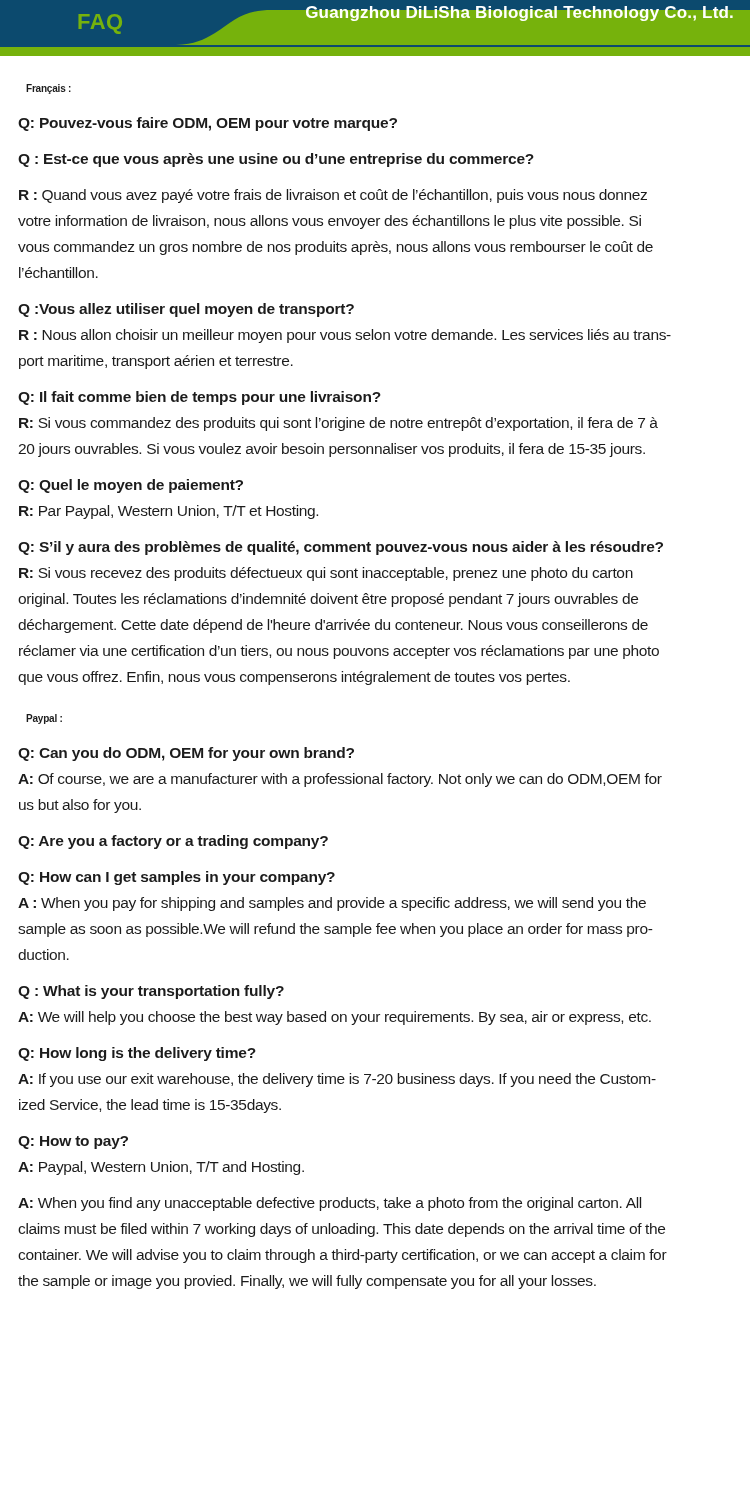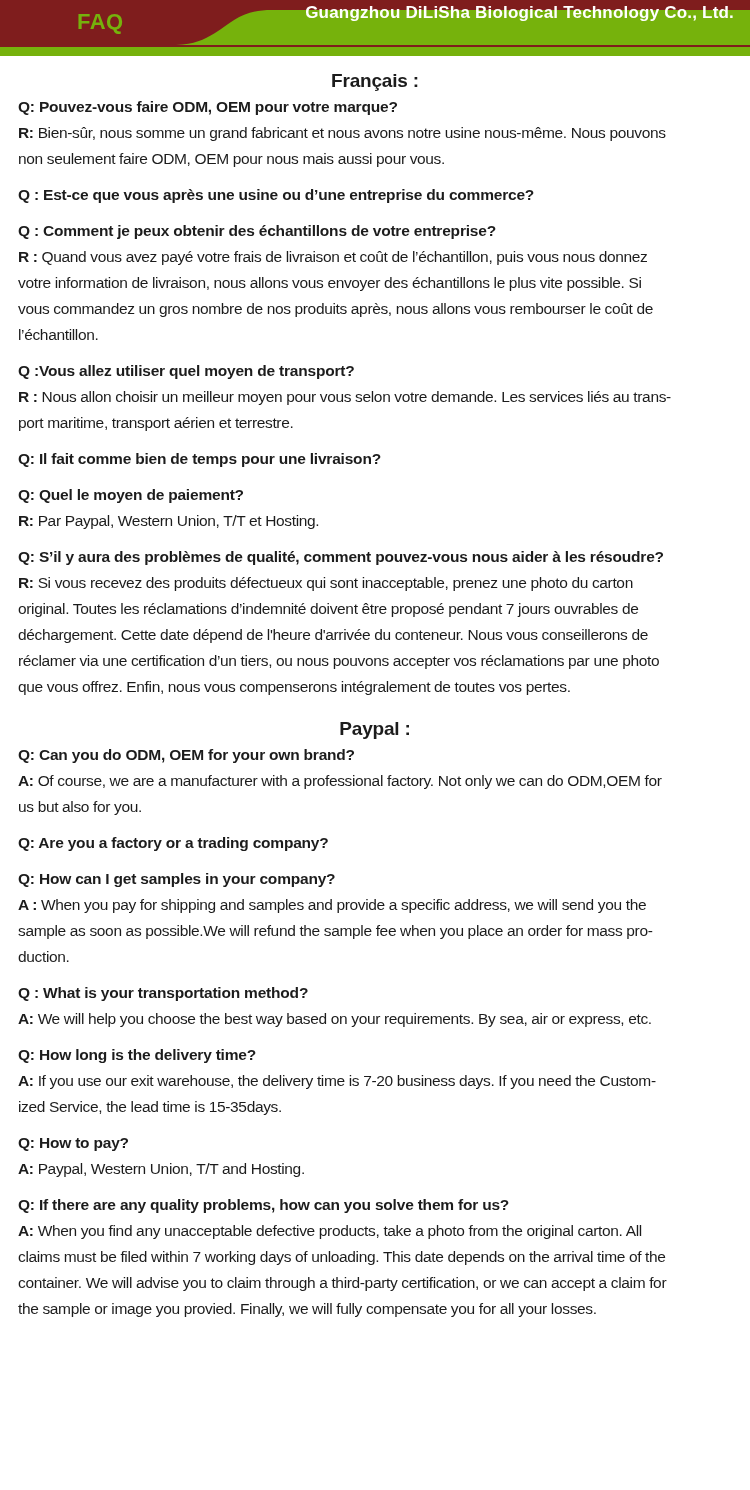--- a/index.html
+++ b/index.html
@@ -4,37 +4,37 @@
 <style>
   :root { --green:#76b20c; --text:#1c1c1c; }
   * { box-sizing: border-box; }
   html,body { margin:0; padding:0; background:#fff; }
   body {
     width:750px; height:1490px; overflow:hidden;
     font-family:"Liberation Sans","DejaVu Sans",sans-serif;
     color:var(--text);
   }
   
-  .header { position:relative; width:750px; height:56px; background:#7f1d1d; }
+  .header { position:relative; width:750px; height:56px; background:#0c4a6e; }
   .header svg { position:absolute; left:0; top:0; display:block; }
   .faq-title {
     position:absolute; left:77px; top:9px;
     font-size:22px; font-weight:700; color:var(--green);
     letter-spacing:0.5px;
   }
   .company {
     position:absolute; right:16px; top:3px;
     font-size:17px; font-weight:700; color:#ffffff;
     letter-spacing:0.2px; white-space:nowrap;
   }
   
   .main { padding:12px 18px 0 18px; }
   .section-heading {
-    font-size:19px; font-weight:700; line-height:26px;
-    margin:0; letter-spacing:-0.2px;text-align:center;
+    font-size:10px; font-weight:700; line-height:26px;
+    margin:8px; letter-spacing:-0.2px;
   }
   .qa { margin:0 0 10px 0; }
   .q {
     margin:0; font-size:15.5px; font-weight:700; line-height:26px;
     letter-spacing:-0.2px; white-space:nowrap;
   }
   .a { margin:0; font-size:15.5px; line-height:26px; letter-spacing:-0.35px; }
   .a-label { font-weight:700; }
   .a-text { white-space:pre-line; }
   .section { margin:0 0 0 0; }
@@ -50,40 +50,39 @@
   </svg>
   <div class="faq-title">FAQ</div>
   <div class="company">Guangzhou DiLiSha Biological Technology Co., Ltd.</div>
 </div>
 
 <div class="main">
     <div class="section">
       <p class="section-heading">Français :</p>
       <div class="qa">
         <p class="q">Q: Pouvez-vous faire ODM, OEM pour votre marque?</p>
-        <p class="a"><span class="a-label">R:</span> <span class="a-text">Bien-sûr, nous somme un grand fabricant et nous avons notre usine nous-même. Nous pouvons
-non seulement faire ODM, OEM pour nous mais aussi pour vous.</span></p>
       </div>
       <div class="qa">
         <p class="q">Q : Est-ce que vous après une usine ou d’une entreprise du commerce?</p>
       </div>
       <div class="qa">
-        <p class="q">Q : Comment je peux obtenir des échantillons de votre entreprise?</p>
         <p class="a"><span class="a-label">R :</span> <span class="a-text">Quand vous avez payé votre frais de livraison et coût de l’échantillon, puis vous nous donnez
 votre information de livraison, nous allons vous envoyer des échantillons le plus vite possible. Si
 vous commandez un gros nombre de nos produits après, nous allons vous rembourser le coût de
 l’échantillon.</span></p>
       </div>
       <div class="qa">
         <p class="q">Q :Vous allez utiliser quel moyen de transport?</p>
         <p class="a"><span class="a-label">R :</span> <span class="a-text">Nous allon choisir un meilleur moyen pour vous selon votre demande. Les services liés au trans-
 port maritime, transport aérien et terrestre.</span></p>
       </div>
       <div class="qa">
         <p class="q">Q: Il fait comme bien de temps pour une livraison?</p>
+        <p class="a"><span class="a-label">R:</span> <span class="a-text">Si vous commandez des produits qui sont l’origine de notre entrepôt d’exportation, il fera de 7 à
+20 jours ouvrables. Si vous voulez avoir besoin personnaliser vos produits, il fera de 15-35 jours.</span></p>
       </div>
       <div class="qa">
         <p class="q">Q: Quel le moyen de paiement?</p>
         <p class="a"><span class="a-label">R:</span> <span class="a-text">Par Paypal, Western Union, T/T et Hosting.</span></p>
       </div>
       <div class="qa">
         <p class="q">Q: S’il y aura des problèmes de qualité, comment pouvez-vous nous aider à les résoudre?</p>
         <p class="a"><span class="a-label">R:</span> <span class="a-text">Si vous recevez des produits défectueux qui sont inacceptable, prenez une photo du carton
 original. Toutes les réclamations d’indemnité doivent être proposé pendant 7 jours ouvrables de
 déchargement. Cette date dépend de l'heure d'arrivée du conteneur. Nous vous conseillerons de
@@ -101,33 +100,32 @@
       <div class="qa">
         <p class="q">Q: Are you a factory or a trading company?</p>
       </div>
       <div class="qa">
         <p class="q">Q: How can I get samples in your company?</p>
         <p class="a"><span class="a-label">A :</span> <span class="a-text">When you pay for shipping and samples and provide a specific address, we will send you the
 sample as soon as possible.We will refund the sample fee when you place an order for mass pro-
 duction.</span></p>
       </div>
       <div class="qa">
-        <p class="q">Q : What is your transportation method?</p>
+        <p class="q">Q : What is your transportation fully?</p>
         <p class="a"><span class="a-label">A:</span> <span class="a-text">We will help you choose the best way based on your requirements. By sea, air or express, etc.</span></p>
       </div>
       <div class="qa">
         <p class="q">Q: How long is the delivery time?</p>
         <p class="a"><span class="a-label">A:</span> <span class="a-text">If you use our exit warehouse, the delivery time is 7-20 business days. If you need the Custom-
 ized Service, the lead time is 15-35days.</span></p>
       </div>
       <div class="qa">
         <p class="q">Q: How to pay?</p>
         <p class="a"><span class="a-label">A:</span> <span class="a-text">Paypal, Western Union, T/T and Hosting.</span></p>
       </div>
       <div class="qa">
-        <p class="q">Q: If there are any quality problems, how can you solve them for us?</p>
         <p class="a"><span class="a-label">A:</span> <span class="a-text">When you find any unacceptable defective products, take a photo from the original carton. All
 claims must be filed within 7 working days of unloading. This date depends on the arrival time of the
 container. We will advise you to claim through a third-party certification, or we can accept a claim for
 the sample or image you provied. Finally, we will fully compensate you for all your losses.</span></p>
       </div>
     </div>
   </div>
 
 </body></html>

